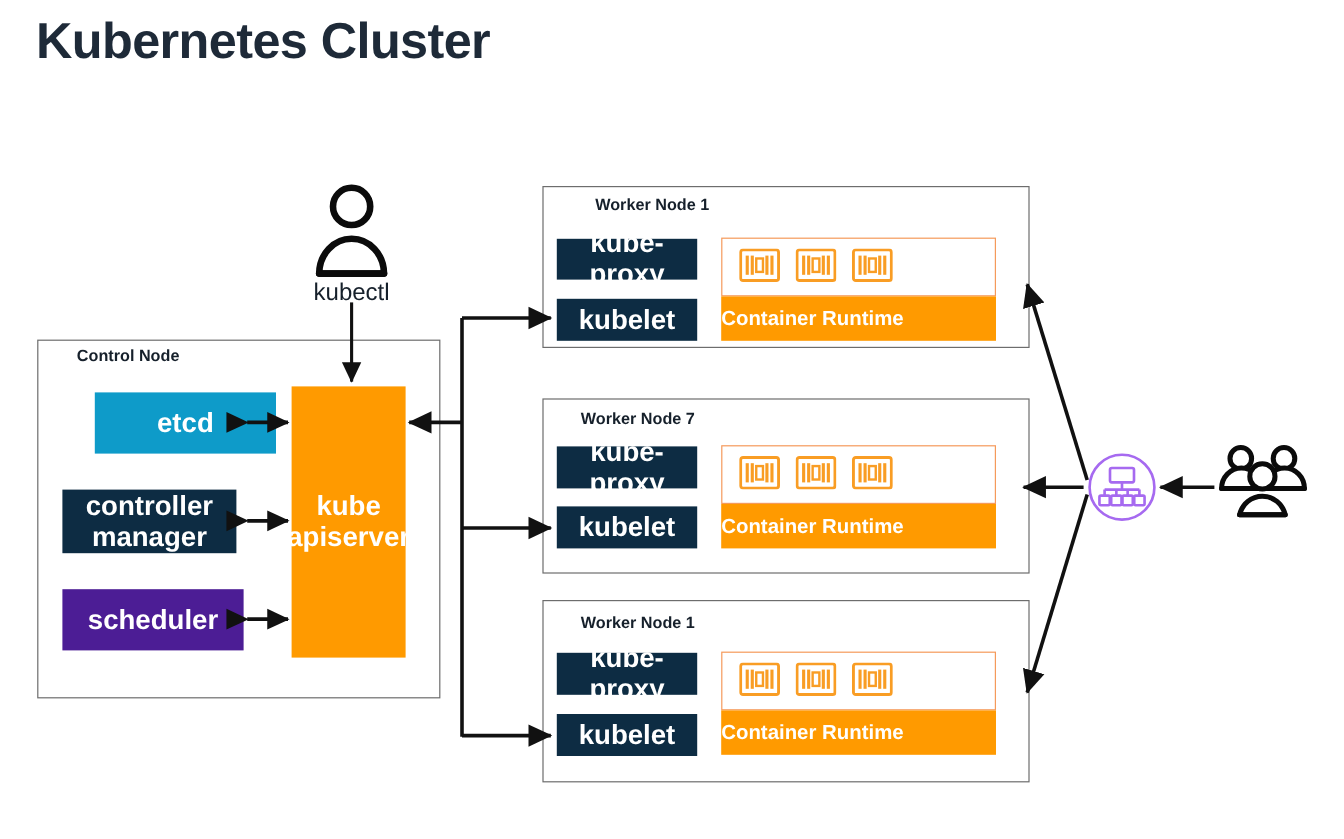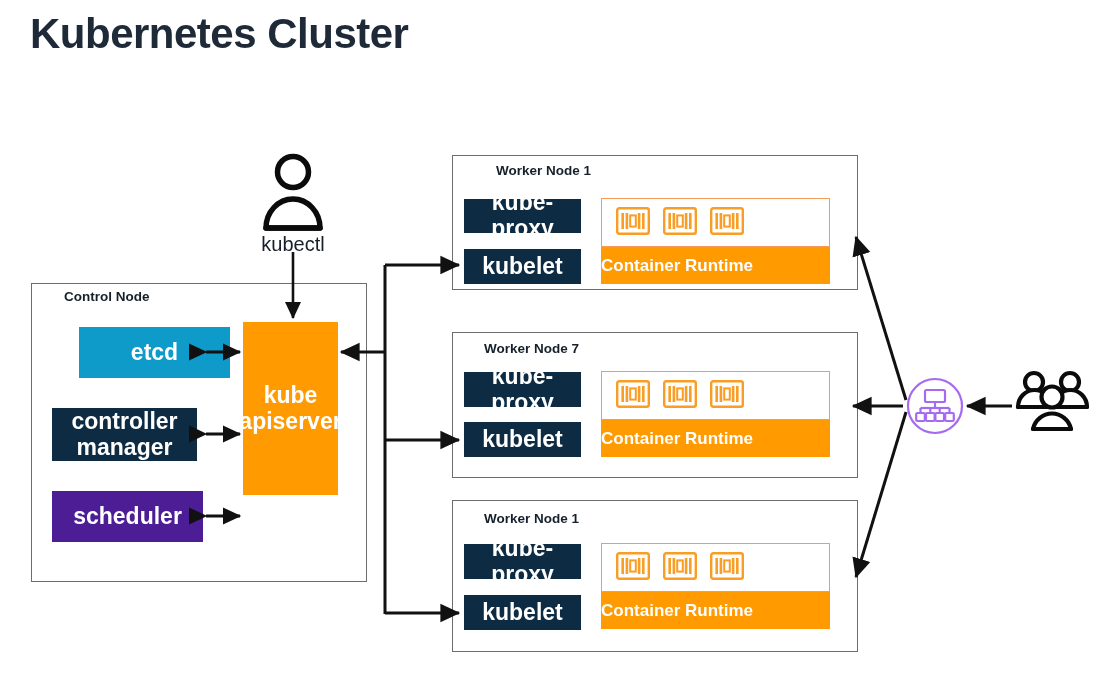--- a/index.html
+++ b/index.html
@@ -133,21 +133,21 @@
 
   <div class="blk navy" style="left:52px; top:408px; width:145px; height:53px; flex-direction:column;">
     <span>controller</span>
     <span>manager</span>
   </div>
 
   <div class="blk green" style="left:52px; top:491px; width:151px; height:51px;">
     <span>scheduler</span>
   </div>
 
-  <div class="blk orange" style="left:243px; top:322px; width:95px; height:173px; flex-direction:column;">
+  <div class="blk orange" style="left:243px; top:322px; width:95px; height:226px; flex-direction:column;">
     <span>kube</span>
     <span>apiserver</span>
   </div>
 
   <div class="grp-box" style="left:452px; top:155px; width:406px; height:135px;"></div>
   <div class="grp-label" style="left:484px; top:163px;margin-left:12px;">Worker Node 1</div>
   <div class="blk navy" style="left:464px; top:199px; width:117px; height:34px;">
     <span>kube-proxy</span>
   </div>
   <div class="blk navy" style="left:464px; top:249px; width:117px; height:35px;">

